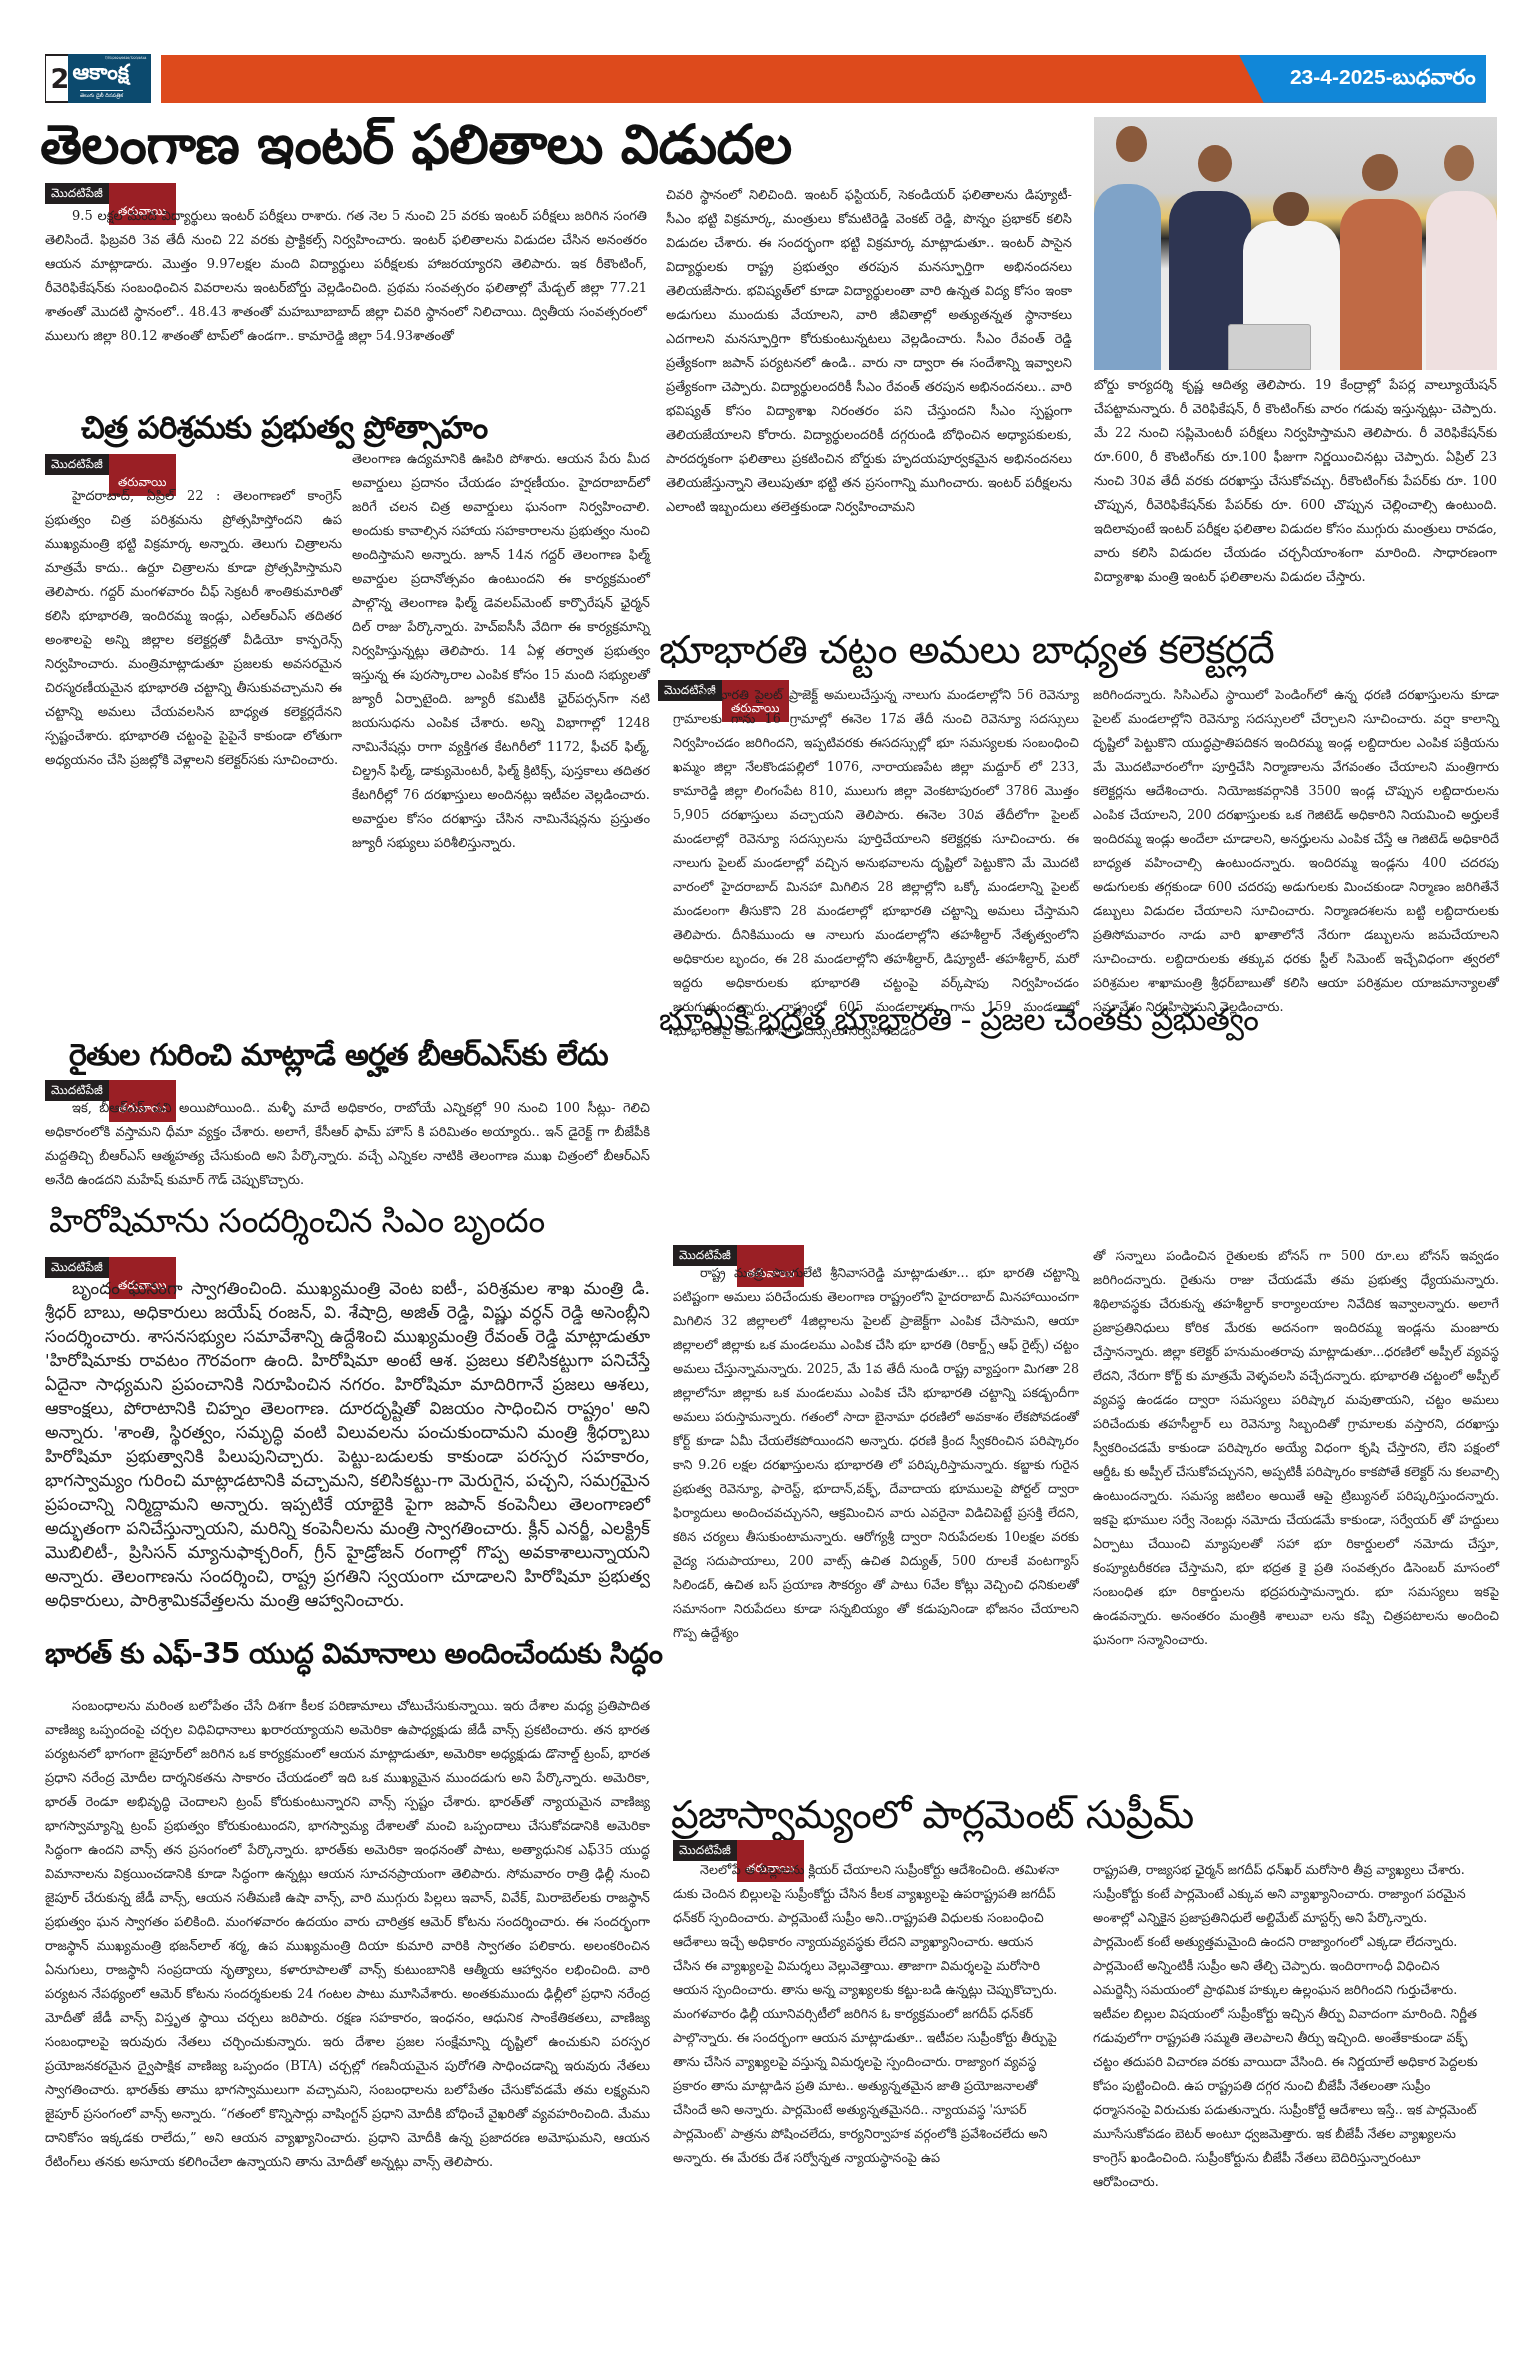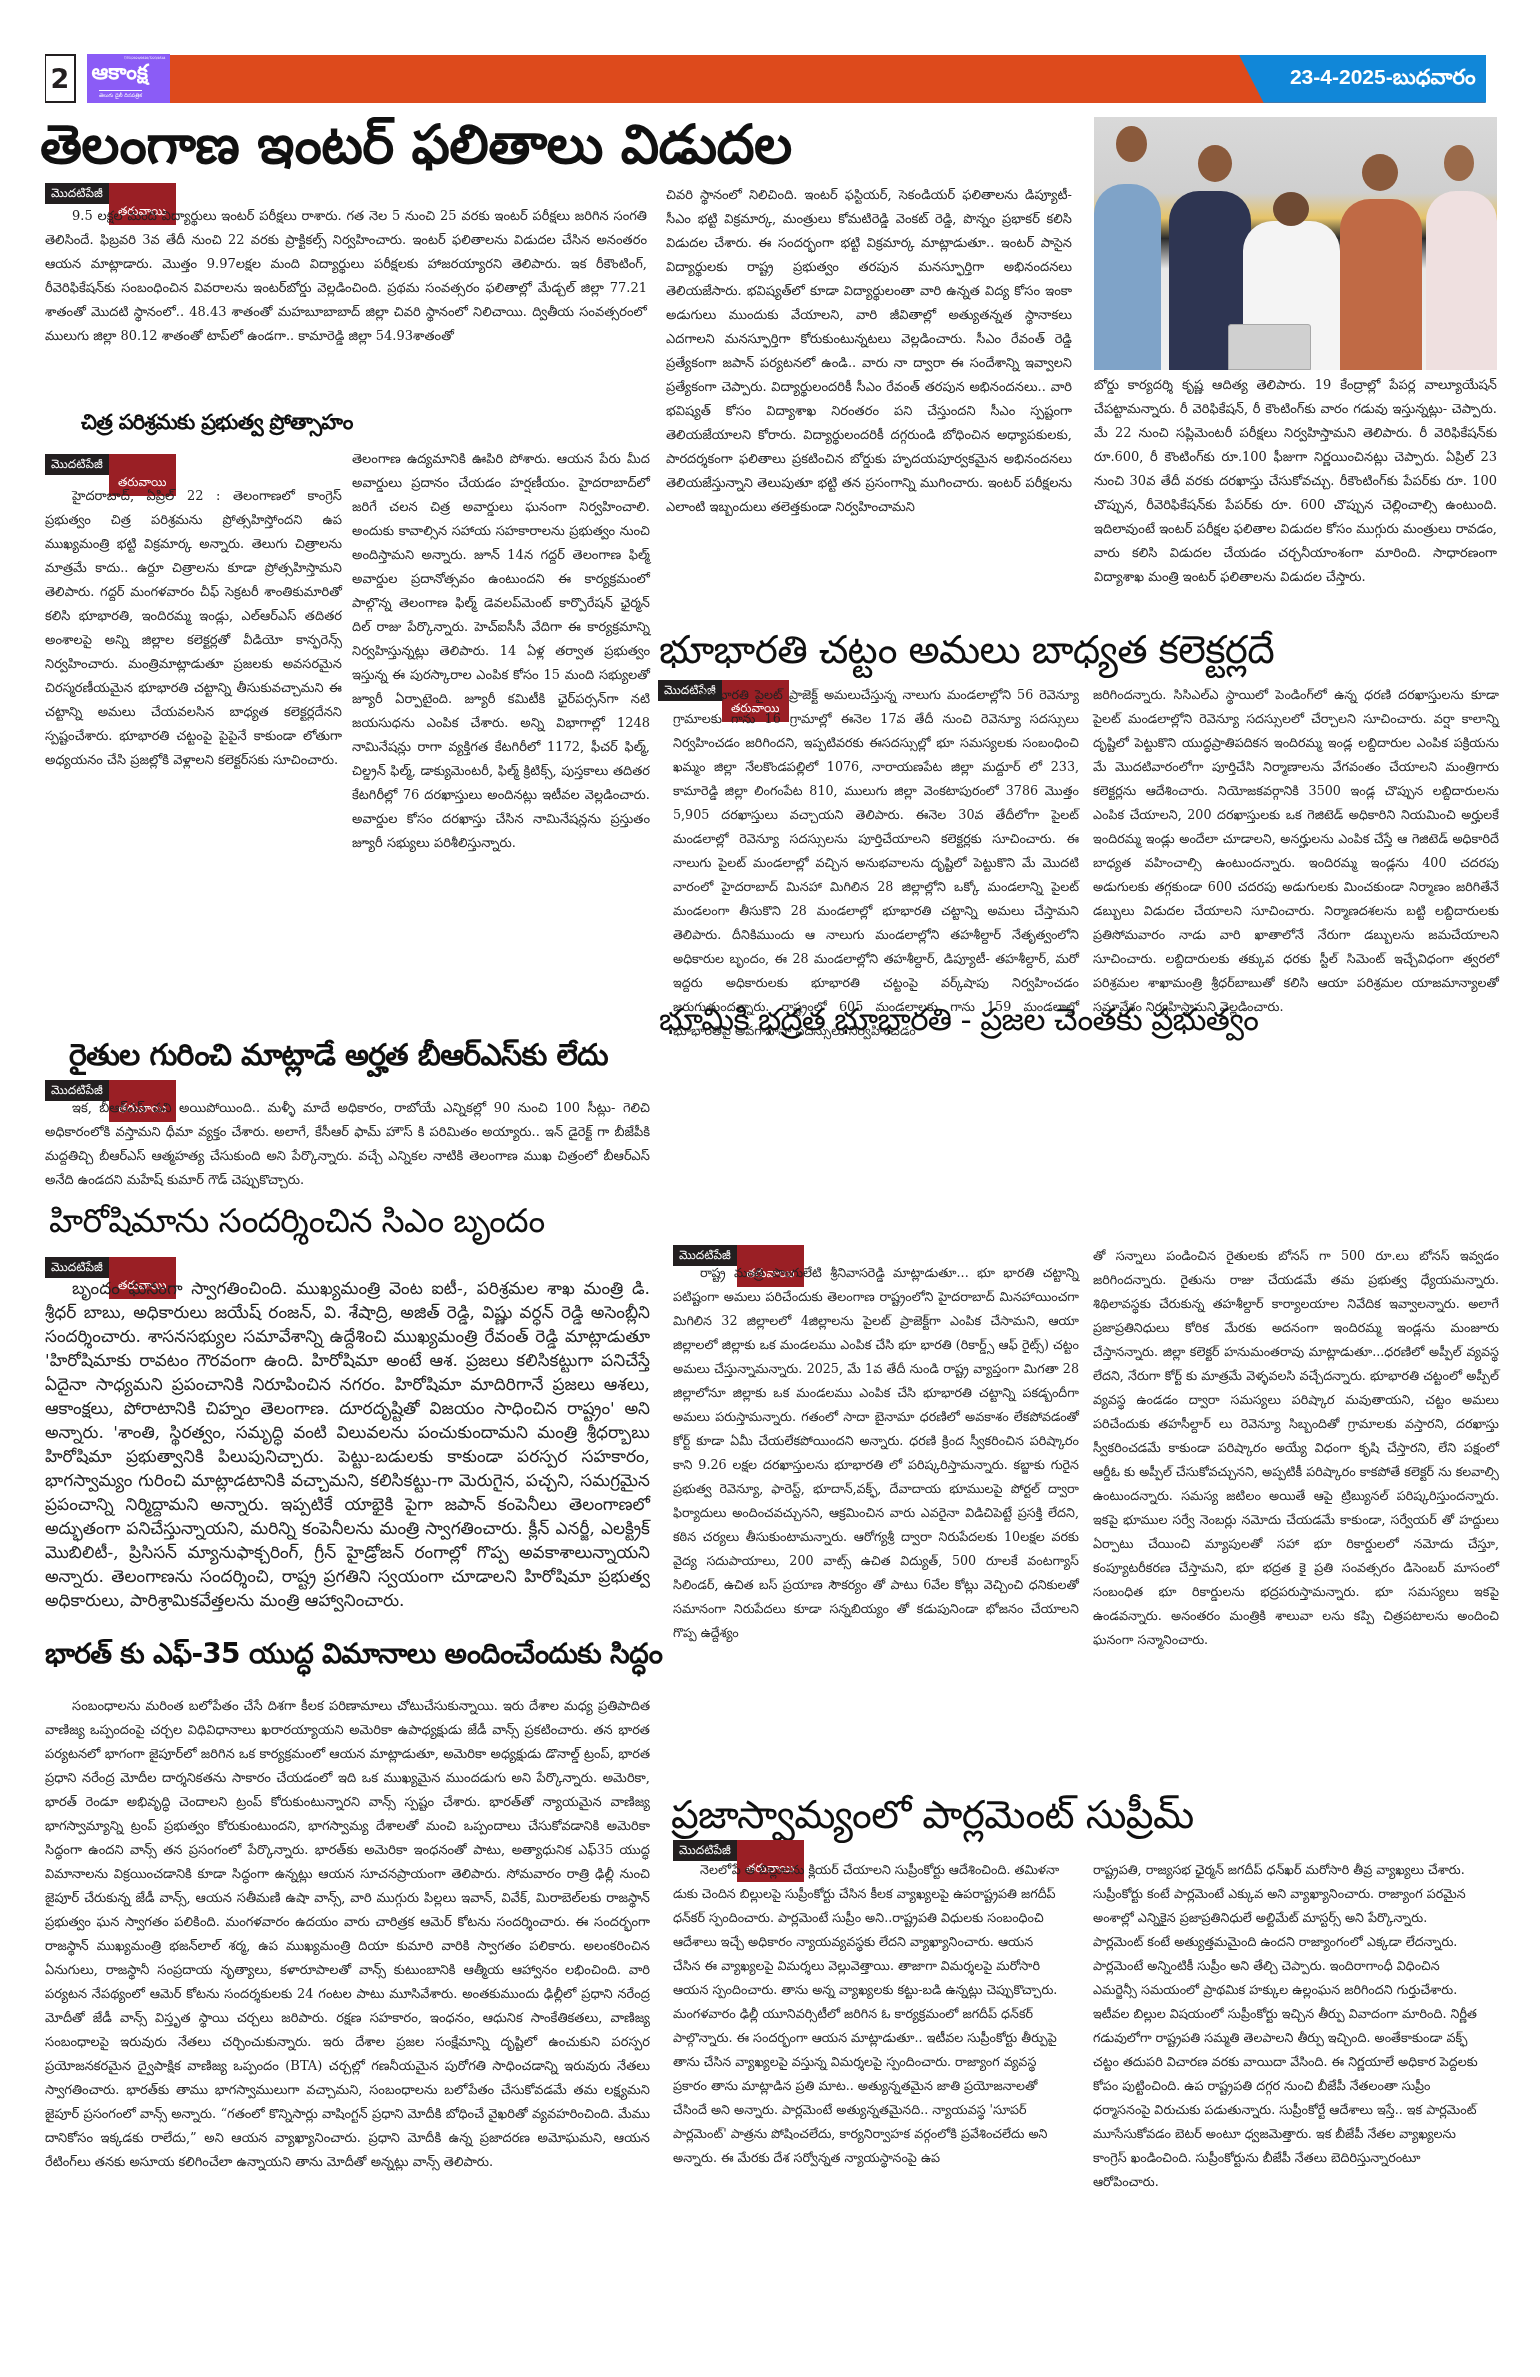--- a/index.html
+++ b/index.html
@@ -3,33 +3,33 @@
 <meta charset="utf-8">
 <style>
   * { box-sizing: border-box; margin: 0; padding: 0; }
   html, body { width: 1541px; height: 2377px; background: #ffffff; overflow: hidden; }
   body { position: relative; font-family: "DejaVu Serif", "Liberation Serif", serif; color: #1a1a1a; }
 
   
   .masthead { position: absolute; left: 45px; top: 54px; width: 1440px; height: 49px; }
   .page-no { position: absolute; left: 0; top: 0; width: 31px; height: 49px; border: 2.2px solid #231f20; border-left-width: 1.5px; background: #fff;
     font-family: "DejaVu Sans", sans-serif; font-weight: bold; font-size: 27px; line-height: 45px; text-align: center; color: #231f20; }
-  .logo { position: absolute; left: 42px; top: 0; width: 83px; height: 49px; background: #8b5cf6; color: #fff; overflow: hidden; }
+  .logo { position: absolute; left: 23px; top: 0; width: 83px; height: 49px; background: #0c4a6e; color: #fff; overflow: hidden; }
   .logo .reg { position: absolute; right: 4.5px; top: 2.2px; font-size: 3px; font-family: "DejaVu Sans", sans-serif; }
   .logo .name { position: absolute; left: 4.5px; top: 6px; font-family: "DejaVu Sans", sans-serif; font-weight: bold; font-size: 21px; line-height: 25px; white-space: nowrap; }
   .logo .tag { position: absolute; left: 12px; bottom: 3px; font-size: 5.2px; font-family: "DejaVu Sans", sans-serif; border-top: 0.7px solid #fff; padding-top: 0.7px; white-space: nowrap; }
   .orange-bar { position: absolute; left: 116px; top: 0.7px; width: 1324px; height: 48px; background: #dd4a1c; }
   .date-box { position: absolute; left: 1194px; top: 0.7px; width: 247px; height: 48px; background: #1187d8;
     clip-path: polygon(0 0, 100% 0, 100% 100%, 24.6px 100%); }
   .date-text { position: absolute; right: 10.4px; top: 10.4px; color: #fff; font-family: "Liberation Sans", sans-serif; font-weight: bold; font-size: 21px; }
 
   
   .hl { position: absolute; font-family: "DejaVu Sans", sans-serif; font-weight: bold; color: #111; white-space: nowrap; line-height: 1; }
   .hl-main { left: 40px; top: 118px; font-size: 54px; letter-spacing: -0.7px; }
-  .hl-sub { font-size: 21px; letter-spacing: -0.7px; }
+  .hl-sub { font-size: 31px; letter-spacing: -0.7px; }
   .hl-light { font-weight: normal; }
 
   
   .cont-tag { position: absolute; display: flex; height: 21px; font-family: "DejaVu Sans", sans-serif; font-size: 12px; color: #fff; }
   .cont-tag .a { background: #231f20; padding: 3px 6px; }
   .cont-tag .b { background: #9a1f25; padding: 21px 9px; }
 
   
   .txt { position: absolute; font-size: 13.4px; line-height: 24px; text-align: justify; color: #222; }
   .txt p { text-indent: 27px; }

